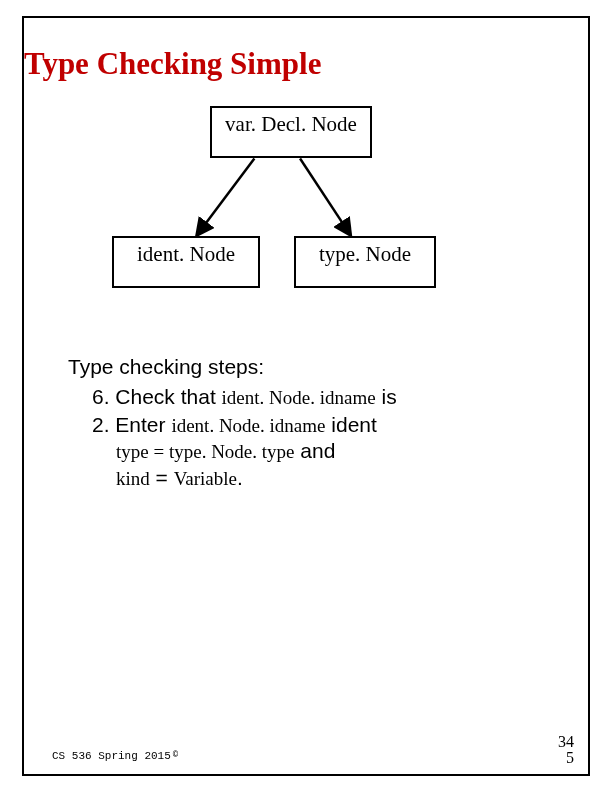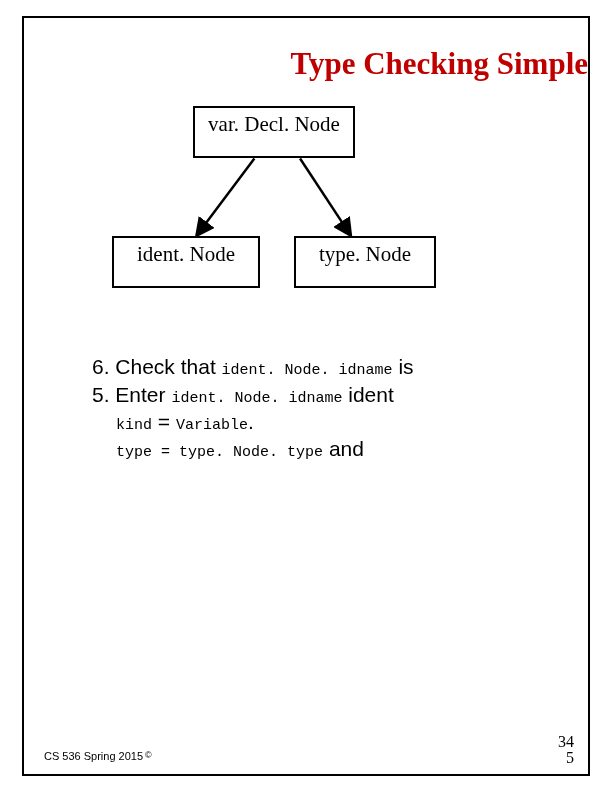--- a/index.html
+++ b/index.html
@@ -14,21 +14,21 @@
     left: 22px;
     top: 16px;
     width: 568px;
     height: 760px;
     border: 2px solid #000;
   }
   .title {
     color: #c00000;
     font-weight: bold;
     font-size: 31px;
-    text-align: right;
+    text-align: left;
     line-height: 1.15;
     margin-top: 28px;
     font-family: 'Times New Roman', Times, serif;
   }
   .diagram {
     position: relative;
     width: 100%;
     height: 230px;
     margin-top: 24px;
   }
@@ -36,21 +36,21 @@
     position: absolute;
     border: 2px solid #000;
     background: #fff;
     text-align: center;
     font-family: 'Times New Roman', Times, serif;
     font-size: 21px;
     padding-top: 4px;
     height: 52px;
   }
   .node-top {
-    left: 169px;
+    left: 186px;
     top: 0px;
     width: 162px;
   }
   .node-left {
     left: 88px;
     top: 130px;
     width: 148px;
   }
   .node-right {
     left: 270px;
@@ -76,29 +76,29 @@
   .step {
     margin-top: 2px;
     text-indent: -24px;
     padding-left: 24px;
   }
   .step-sub {
     padding-left: 24px;
     text-indent: 0;
   }
   .code {
-    font-family: Liberation Mono, monospace;
-    font-size: 15px;
+    font-family: Liberation Serif, serif;
+    font-size: 19px;
     white-space: nowrap;
   }
   .footer-left {
     position: absolute;
-    left: 20px;
+    left: 28px;
     bottom: 12px;
-    font-family: Liberation Sans, sans-serif;
+    font-family: Liberation Mono, monospace;
     font-size: 11px;
   }
   .copyright {
     font-size: 9px;
     vertical-align: top;
     margin-left: 2px;
   }
   .footer-right {
     position: absolute;
     right: 14px;
@@ -133,32 +133,33 @@
     </div>
     <div class="node node-left">
       <span>ident. Node</span>
     </div>
     <div class="node node-right">
       <span>type. Node</span>
     </div>
   </div>
 
   <div class="content">
+    <div>Type checking steps:</div>
     <div class="steps">
       <div class="step">
         <span>6. Check that </span><span class="code">ident. Node. idname</span><span> is</span>
       </div>
       <div class="step">
-        <span>5. Enter </span><span class="code">ident. Node. idname</span><span> ident</span>
+        <span>2. Enter </span><span class="code">ident. Node. idname</span><span> ident</span>
+      </div>
+      <div class="step-sub">
+        <span class="code">type = type. Node. type</span><span> and</span>
       </div>
       <div class="step-sub">
         <span class="code">kind</span><span> = </span><span class="code">Variable</span><span>.</span>
-      </div>
-      <div class="step-sub">
-        <span class="code">type = type. Node. type</span><span> and</span>
       </div>
     </div>
   </div>
 
   <div class="footer-left">
     <span>CS 536  Spring 2015</span><span class="copyright">©</span>
   </div>
   <div class="footer-right">
     <div>34</div>
     <div>5</div>

